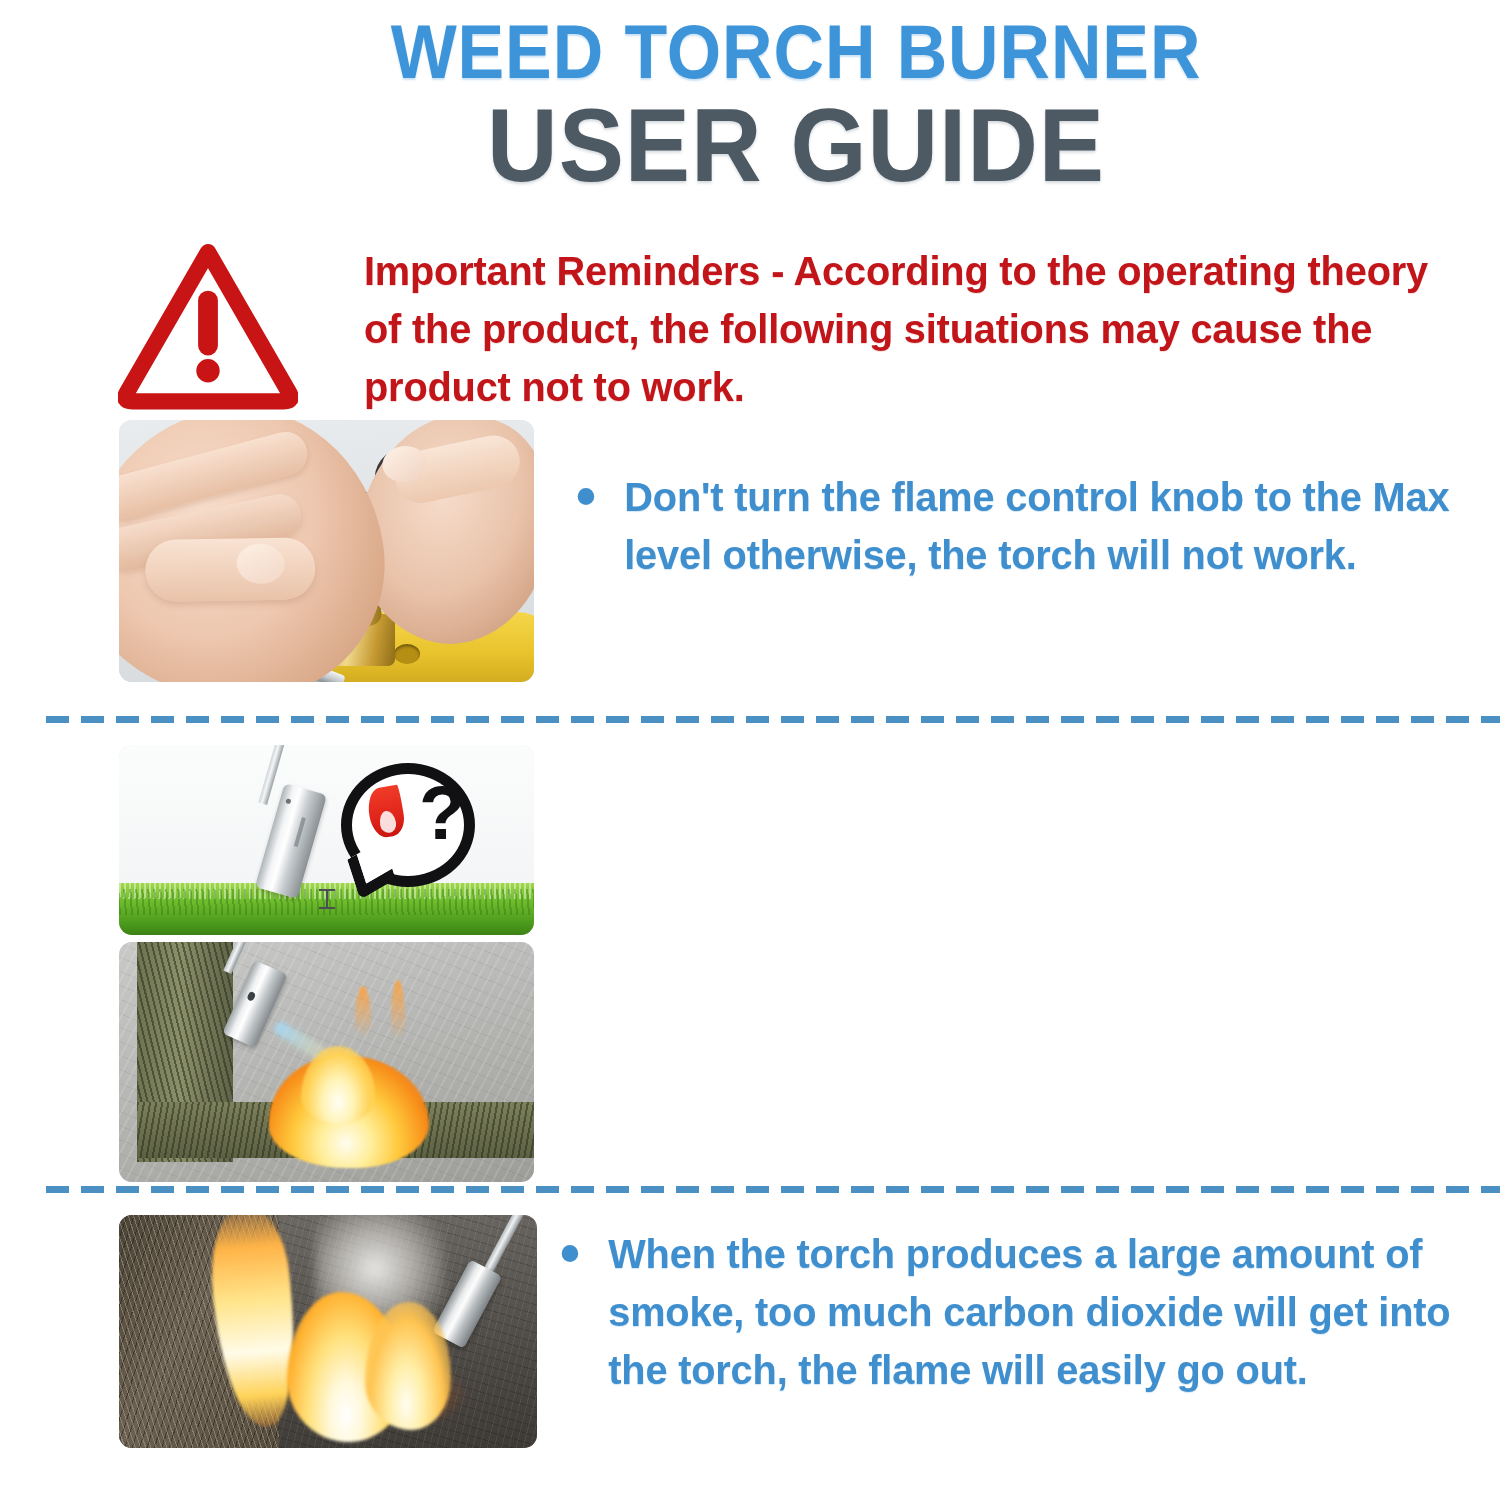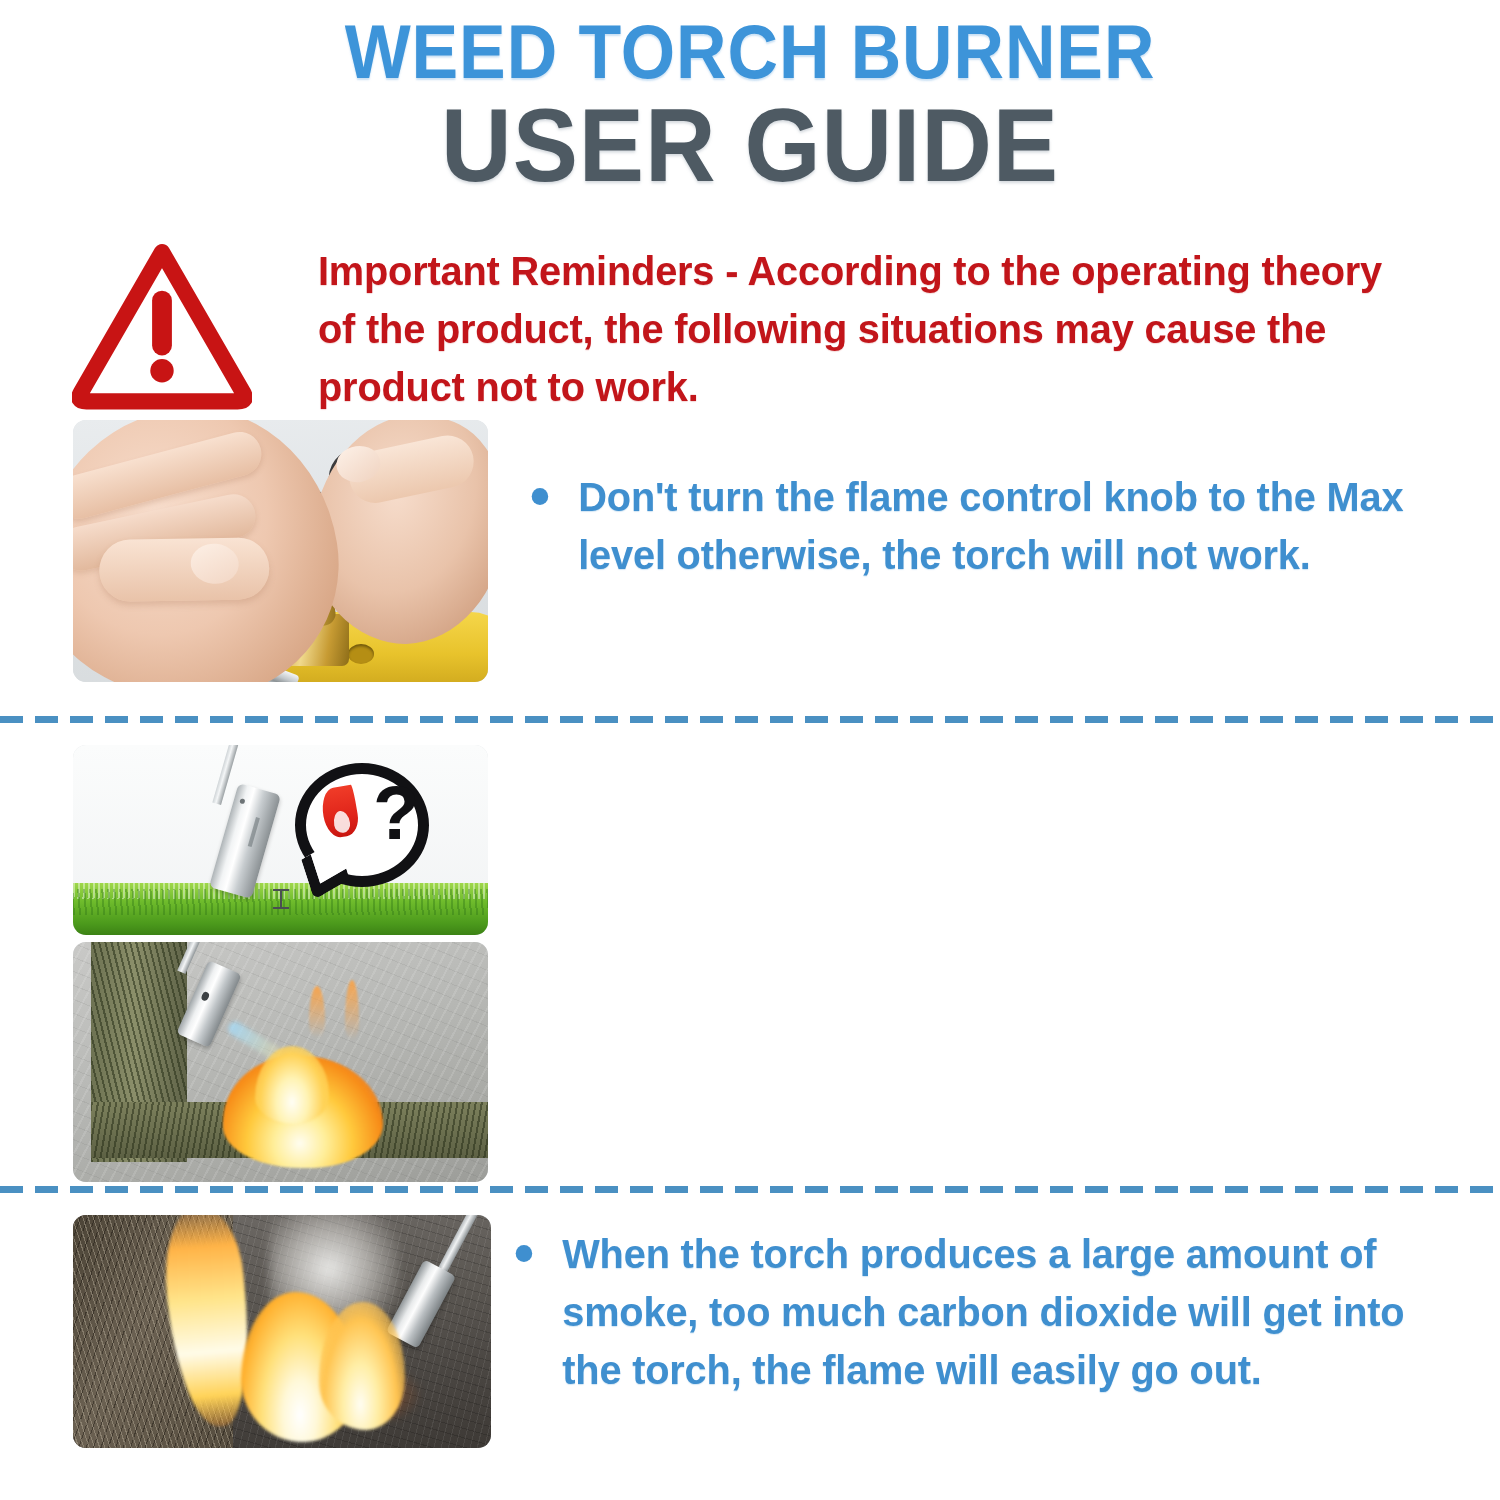--- a/index.html
+++ b/index.html
@@ -3,21 +3,21 @@
 <meta charset="utf-8">
 <style>
   html,body{margin:0;padding:0;}
   body{
     width:1500px;height:1500px;
     background:#ffffff;
     font-family:"Liberation Sans","DejaVu Sans",sans-serif;
     overflow:hidden;
     position:relative;
   }
-  .page{position:absolute;inset:0;}
+  .page{position:absolute;inset:0;margin-left:46px;}
 
   
   .title-block{
     position:absolute;left:0;top:14px;width:1500px;text-align:center;
   }
   .title-line1{
     font-size:76px;font-weight:bold;letter-spacing:1px;
     color:#3d94d9;
     line-height:1.0;
     transform:scaleX(0.92);

